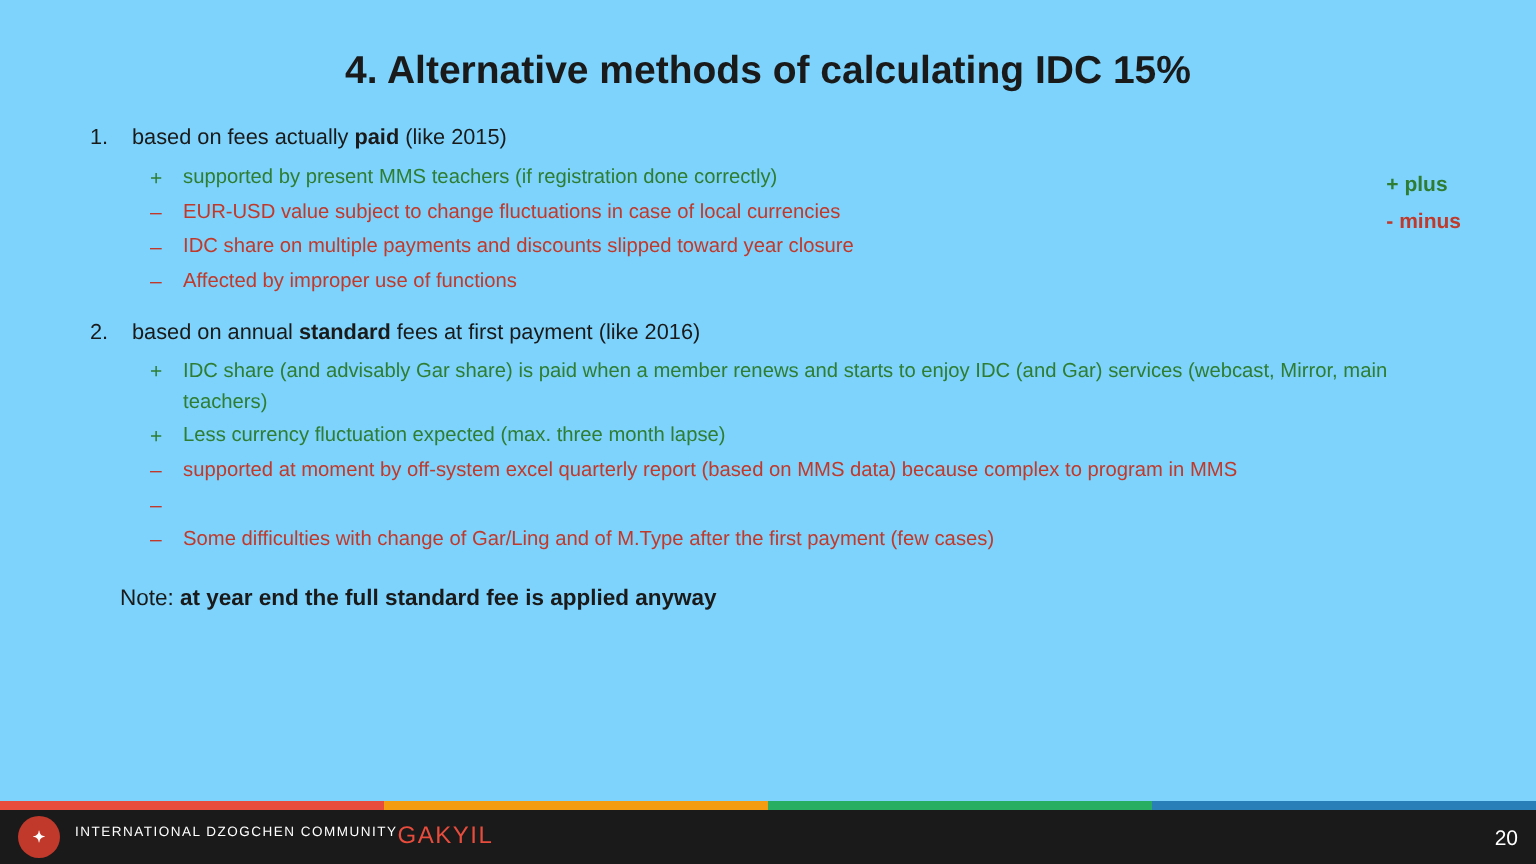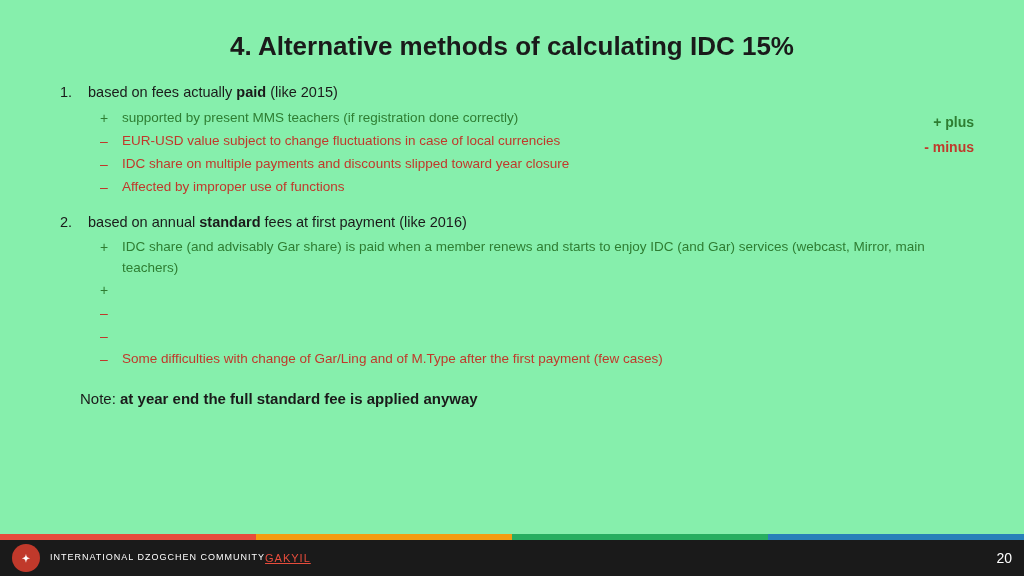--- a/index.html
+++ b/index.html
@@ -8,21 +8,21 @@
       height: 576px;
       background: #ffffff;
       font-family: Arial, sans-serif;
       overflow: hidden;
       position: relative;
     }
 
     .slide {
       width: 1024px;
       height: 576px;
-      background: #86efac;
+      background: #7dd3fc;
       position: relative;
       padding: 30px 60px 60px 60px;
     }
 
     .title {
       text-align: center;
       font-size: 26px;
       font-weight: bold;
       color: #1a1a1a;
       line-height: 1.3;
@@ -76,21 +76,21 @@
 
     .legend {
       position: absolute;
       top: 110px;
       right: 50px;
       font-size: 14px;
       text-align: left;
       line-height: 1.8;
     }
 
-    .legend .plus { color: #2e7d32; font-weight: bold; text-align: right; }
+    .legend .plus { color: #2e7d32; font-weight: bold; }
     .legend .minus { color: #c0392b; font-weight: bold; }
 
     .note {
       margin-top: 18px;
       font-size: 15px;
       color: #1a1a1a;
       margin-left: 20px;
     }
 
     .footer {
@@ -144,24 +144,23 @@
     }
 
     .footer-org {
       font-size: 9px;
       color: #ffffff;
       letter-spacing: 1px;
       text-transform: uppercase;
     }
 
     .footer-sub {
-      font-size: 11px;
+      font-size: 16px;
       color: #e74c3c;
       letter-spacing: 1px;
-      text-decoration: underline;
     }
 
     .footer-page {
       font-size: 14px;
       color: #ffffff;
     }
   </style>
 </head>
 <body>
 
@@ -212,23 +211,25 @@
           based on annual <strong>standard</strong> fees at first payment (like 2016)
         </span>
       </div>
       <div class="sub-items">
         <div class="sub-item green">
           <span class="marker">+</span>
           <span>IDC share (and advisably Gar share) is paid when a member renews and starts to enjoy IDC (and Gar) services (webcast, Mirror, main teachers)</span>
         </div>
         <div class="sub-item green">
           <span class="marker">+</span>
-        </div>
-        <div class="sub-item red">
-          <span class="marker">–</span>
+          <span>Less currency fluctuation expected (max. three month lapse)</span>
+        </div>
+        <div class="sub-item red">
+          <span class="marker">–</span>
+          <span>supported at moment by off-system excel quarterly report (based on MMS data) because complex to program in MMS</span>
         </div>
         <div class="sub-item red">
           <span class="marker">–</span>
         </div>
         <div class="sub-item red">
           <span class="marker">–</span>
           <span>Some difficulties with change of  Gar/Ling and of M.Type  after the first payment (few cases)</span>
         </div>
       </div>
     </div>

